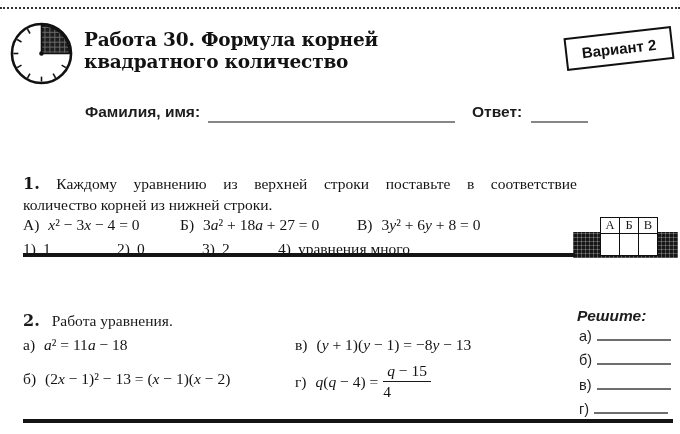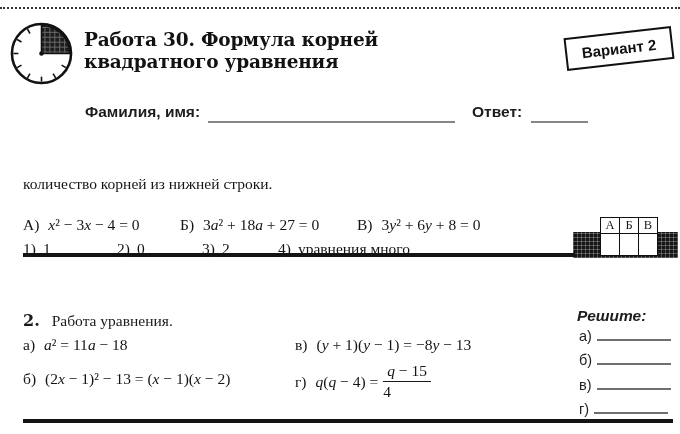--- a/index.html
+++ b/index.html
@@ -77,33 +77,34 @@
       <line x1="13.7" y1="45.8" x2="9.3" y2="48.3"></line>
       <line x1="10.5" y1="34" x2="5.5" y2="34"></line>
       <line x1="13.7" y1="22.3" x2="9.3" y2="19.8"></line>
       <line x1="22.3" y1="13.7" x2="19.8" y2="9.3"></line>
     </g>
     <circle cx="34" cy="34" r="2.3" fill="#111"></circle>
   </svg>
 
   <div class="title">
     <div>Работа 30. Формула корней</div>
-    <div>квадратного уравнения</div>
+    <div>квадратного количество</div>
   </div>
 
   <div class="variant">
     <span>Вариант 2</span>
   </div>
 
   <span class="lbl-sans" style="left:85px;top:103px;">Фамилия, имя:</span>
   <span class="fill" style="left:208px;top:105px;width:247px;"></span>
   <span class="lbl-sans" style="left:472px;top:103px;">Ответ:</span>
   <span class="fill" style="left:531px;top:105px;width:57px;"></span>
 
   <div class="p1">
+    <div class="l1"><b class="tasknum">1.</b> <span>Каждому уравнению из верхней строки поставьте в соответствие</span></div>
     <div class="l2">количество корней из нижней строки.</div>
   </div>
 
   <div class="eq" style="left:23px;top:216px;">
     <span class="eqlab">А)</span><span class="math"><i>x</i>² − 3<i>x</i> − 4 = 0</span>
   </div>
   <div class="eq" style="left:180px;top:216px;">
     <span class="eqlab">Б)</span><span class="math">3<i>a</i>² + 18<i>a</i> + 27 = 0</span>
   </div>
   <div class="eq" style="left:357px;top:216px;">

